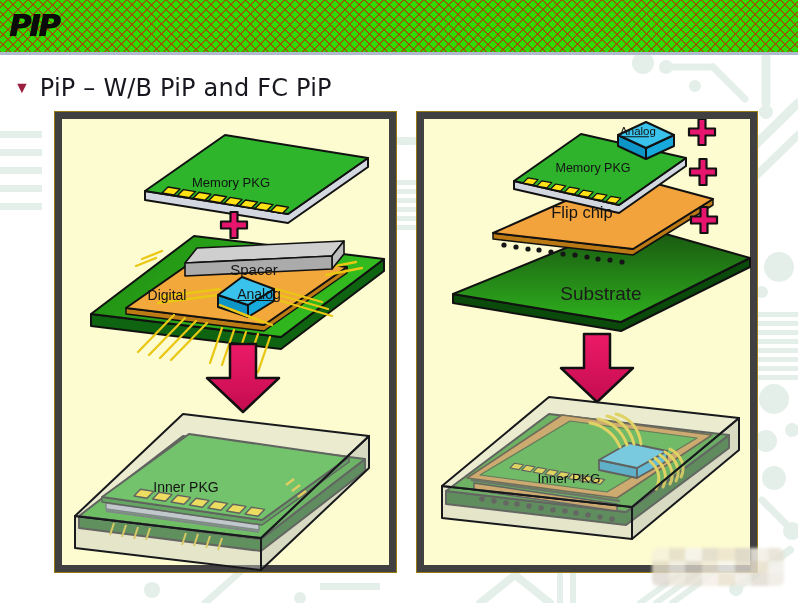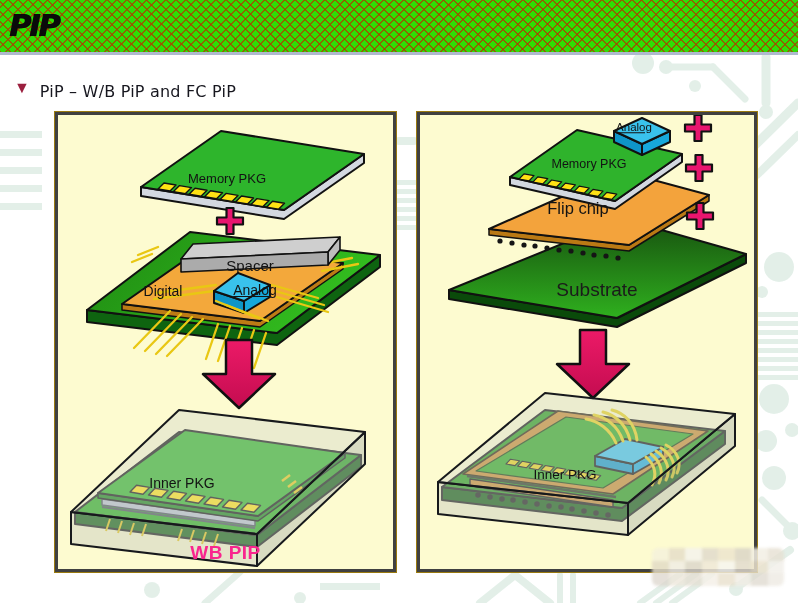--- a/index.html
+++ b/index.html
@@ -10,25 +10,25 @@
     background:
       repeating-linear-gradient(45deg, rgba(170,64,0,.75) 0 1.4px, transparent 1.4px 7px),
       repeating-linear-gradient(-45deg, rgba(170,64,0,.75) 0 1.4px, transparent 1.4px 7px),
       #2FDD05;}
   #logo{position:absolute;left:9px;top:8px;font:italic 900 30px "DejaVu Sans",sans-serif;
         color:#0a0a0a;letter-spacing:-2px;text-shadow:1px 0 #0a0a0a;}
   #topline{position:absolute;left:0;top:52px;width:798px;height:3px;background:#AFB9CE;}
   
   #heading{position:absolute;left:14px;top:74px;display:flex;align-items:center;gap:10px;}
   #heading .tri{color:#9B1F3E;font-size:16px;line-height:1;}
-  #heading .txt{font-family:"DejaVu Sans",sans-serif;font-size:16px;font-weight:500;
-                color:#17171F;letter-spacing:.2px;margin-top:8px;}
+  #heading .txt{font-family:"DejaVu Sans",sans-serif;font-size:24px;font-weight:500;
+                color:#17171F;letter-spacing:.2px;}
   
   .panel{position:absolute;top:112px;width:341px;height:460px;background:#FDFBD0;
-         border:3px solid #404040;outline:1px solid #9A7A10;box-sizing:border-box;}
+         border:7px solid #404040;outline:1px solid #9A7A10;box-sizing:border-box;}
   #panel-wb{left:55px;}
   #panel-fc{left:417px;width:340px;}
   .panel svg.diagram{position:absolute;left:0;top:0;}
   svg polygon,svg path{stroke-linejoin:round;}
   .lbl{position:absolute;transform:translate(-50%,-50%);color:#131313;white-space:nowrap;
        font-family:"Liberation Sans",sans-serif;line-height:1;}
   .u{text-decoration:underline;}
   .caption{position:absolute;left:0;right:0;bottom:5px;text-align:center;
            font:bold 19px "Liberation Sans",sans-serif;color:#F9258E;letter-spacing:.5px;}
   
@@ -227,21 +227,20 @@
           <polygon points="121,295 307,317 199,419 13,397" fill="rgba(210,214,204,0.42)" stroke="#17191C" stroke-width="2"></polygon>
         </g>
       </g>
     </svg>
 
     <span class="lbl" style="left:169px;top:63px;font-size:13px;">Memory PKG</span>
     <span class="lbl" style="left:192px;top:136px;font-size:15px;margin-top:14px;">Spacer</span>
     <span class="lbl" style="left:105px;top:176px;font-size:14px;">Digital</span>
     <span class="lbl u" style="left:197px;top:175px;font-size:14px;">Analog</span>
     <span class="lbl" style="left:124px;top:368px;font-size:14px;">Inner PKG</span>
-    <div class="caption">WB PIP</div>
   </div>
 
   <div class="panel" id="panel-fc">
     <svg class="diagram" width="334" height="454" viewBox="0 0 334 454">
       <defs>
         <linearGradient id="gSub" x1="0" y1="0" x2="0" y2="1">
           <stop offset="0" stop-color="#17500F"></stop>
             <stop offset="1" stop-color="#2FB01E"></stop>
         </linearGradient>
         <linearGradient id="gArrow2" x1="0" y1="0" x2="0" y2="1">

